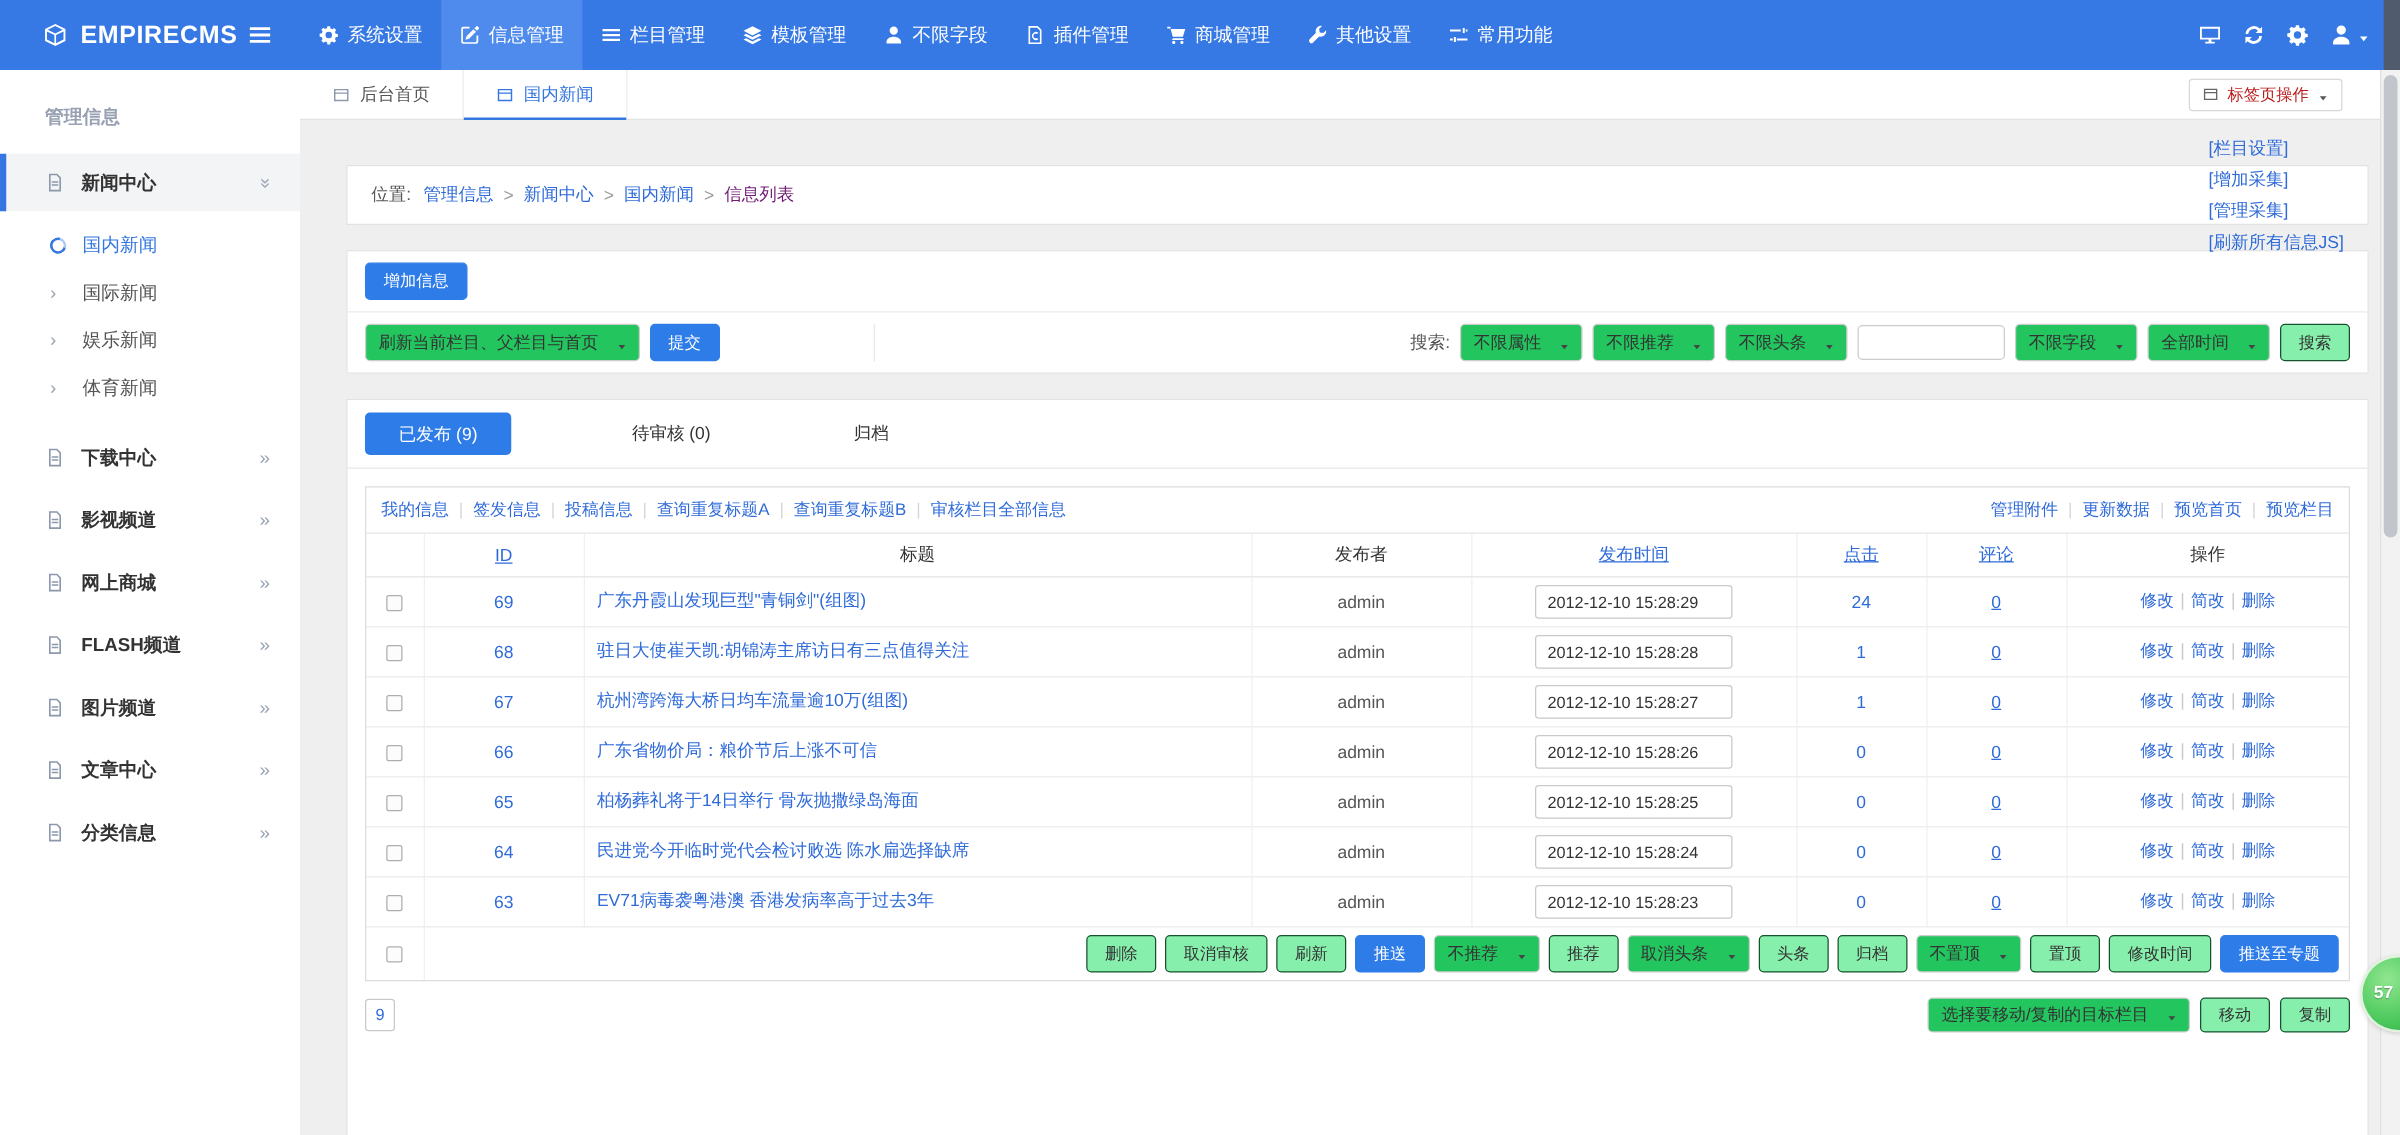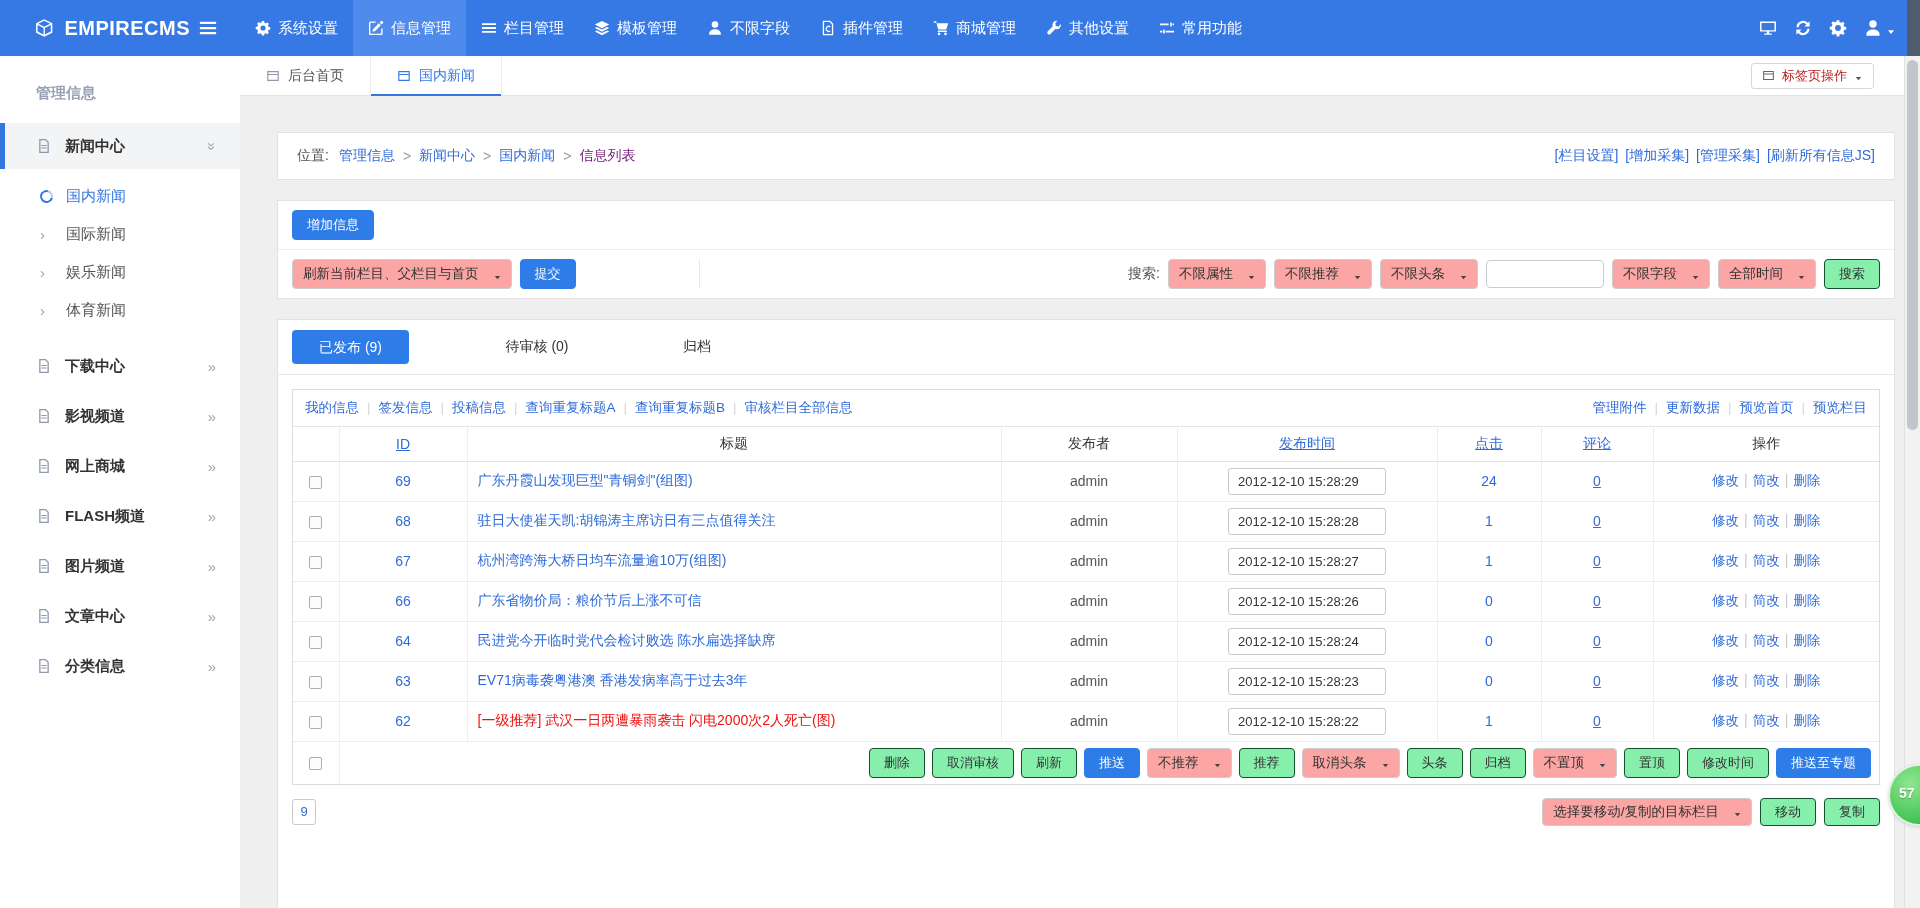--- a/index.html
+++ b/index.html
@@ -67,31 +67,31 @@
   .content { position:absolute; left:240px; top:96px; width:1664px; height:812px;
     background:#EFEFEF; padding:36px 9px 0 37px; overflow:hidden; }
   .panel { background:#fff; border:1px solid #E2E2E2; }
 
   .crumb-panel { height:48px; display:flex; align-items:center; padding:0 19px; font-size:14px; }
   a.lnk { color:#2F6BD8; text-decoration:none; cursor:pointer; }
   .crumb-path { display:flex; align-items:center; gap:8px; }
   .crumb-label { color:#555; margin-right:2px; }
   .crumb-sep { color:#999; }
   .crumb-cur { color:#701a75; }
-  .crumb-right { margin-left:auto; display:flex; gap:7px; }
+  .crumb-right { margin-left:auto; display:flex; gap:7px;flex-direction:column; }
 
   .toolbar-panel { margin-top:20px; }
   .tb-row1 { padding:9px 14px; border-bottom:1px solid #ECECEC; }
   .tb-row2 { padding:9px 14px; display:flex; align-items:center; gap:8px; }
   .btn { display:inline-flex; align-items:center; justify-content:center; height:30px; padding:0 14px;
     border-radius:4px; font-size:13px; cursor:pointer; font-family:inherit; white-space:nowrap; }
   .btn-primary { background:#2E7CE8; border:1px solid #2E7CE8; color:#fff; }
   .btn-grey { background:#86efac; border:1px solid #14532d; color:#333; }
   .select { display:inline-flex; align-items:center; height:30px; padding:0 9px 0 10px;
-    border:1px solid #CCC; border-radius:4px; background:#fca5a5; font-size:13.5px; color:#333;
+    border:1px solid #CCC; border-radius:4px; background:#22c55e; font-size:13.5px; color:#333;
     cursor:pointer; white-space:nowrap; }
   .select .sel-lbl { margin-right:14px; }
   .select .caret { width:9px; height:9px; color:#444; margin-left:auto; }
   .vsep { width:1px; align-self:stretch; background:#E8E8E8; margin-left:115px; }
   .search-area { margin-left:auto; display:flex; align-items:center; gap:8px; font-size:14px; color:#555; }
   .search-input { width:118px; height:28px; border:1px solid #CCC; border-radius:4px; padding:0 8px;
     font-size:13px; font-family:inherit; }
 
   .main-panel { margin-top:20px; min-height:600px; padding-bottom:12px; }
   .status-tabs { display:flex; align-items:center; padding:10px 14px; border-bottom:1px solid #E8E8E8; }
@@ -498,45 +498,45 @@
                 <td><a class="lnk">66</a></td>
                 <td class="title-cell"><a>广东省物价局：粮价节后上涨不可信</a></td>
                 <td>admin</td>
                 <td><input class="date-input" value="2012-12-10 15:28:26" style=""></td>
                 <td><a class="clicks-link">0</a></td>
                 <td><a class="comment-link">0</a></td>
                 <td class="acts"><a class="lnk">修改</a><span class="sep">|</span><a class="lnk">简改</a><span class="sep">|</span><a class="lnk">删除</a></td>
               </tr>
               <tr>
                 <td><span class="cb"></span></td>
+                <td><a class="lnk">65</a></td>
+                <td class="title-cell"><a>柏杨葬礼将于14日举行 骨灰抛撒绿岛海面</a></td>
+                <td>admin</td>
+                <td><input class="date-input" value="2012-12-10 15:28:25" style=""></td>
+                <td><a class="clicks-link">0</a></td>
+                <td><a class="comment-link">0</a></td>
+                <td class="acts"><a class="lnk">修改</a><span class="sep">|</span><a class="lnk">简改</a><span class="sep">|</span><a class="lnk">删除</a></td>
+              </tr>
+              <tr>
+                <td><span class="cb"></span></td>
                 <td><a class="lnk">64</a></td>
                 <td class="title-cell"><a>民进党今开临时党代会检讨败选 陈水扁选择缺席</a></td>
                 <td>admin</td>
                 <td><input class="date-input" value="2012-12-10 15:28:24" style=""></td>
                 <td><a class="clicks-link">0</a></td>
                 <td><a class="comment-link">0</a></td>
                 <td class="acts"><a class="lnk">修改</a><span class="sep">|</span><a class="lnk">简改</a><span class="sep">|</span><a class="lnk">删除</a></td>
               </tr>
               <tr>
                 <td><span class="cb"></span></td>
                 <td><a class="lnk">63</a></td>
                 <td class="title-cell"><a>EV71病毒袭粤港澳 香港发病率高于过去3年</a></td>
                 <td>admin</td>
                 <td><input class="date-input" value="2012-12-10 15:28:23" style=""></td>
                 <td><a class="clicks-link">0</a></td>
-                <td><a class="comment-link">0</a></td>
-                <td class="acts"><a class="lnk">修改</a><span class="sep">|</span><a class="lnk">简改</a><span class="sep">|</span><a class="lnk">删除</a></td>
-              </tr>
-              <tr>
-                <td><span class="cb"></span></td>
-                <td><a class="lnk">62</a></td>
-                <td class="title-cell"><span class="red-tag">[一级推荐]</span> <a class="red">武汉一日两遭暴雨袭击 闪电2000次2人死亡(图)</a></td>
-                <td>admin</td>
-                <td><input class="date-input" value="2012-12-10 15:28:22" style=""></td>
-                <td><a class="clicks-link">1</a></td>
                 <td><a class="comment-link">0</a></td>
                 <td class="acts"><a class="lnk">修改</a><span class="sep">|</span><a class="lnk">简改</a><span class="sep">|</span><a class="lnk">删除</a></td>
               </tr>
             </tbody>
           <tfoot>
             <tr class="batch">
               <td><span class="cb"></span></td>
               <td colspan="7" class="batch-cell">
                   <div class="batch-bar" id="batch-bar">
                     <button class="btn btn-grey">删除</button>

